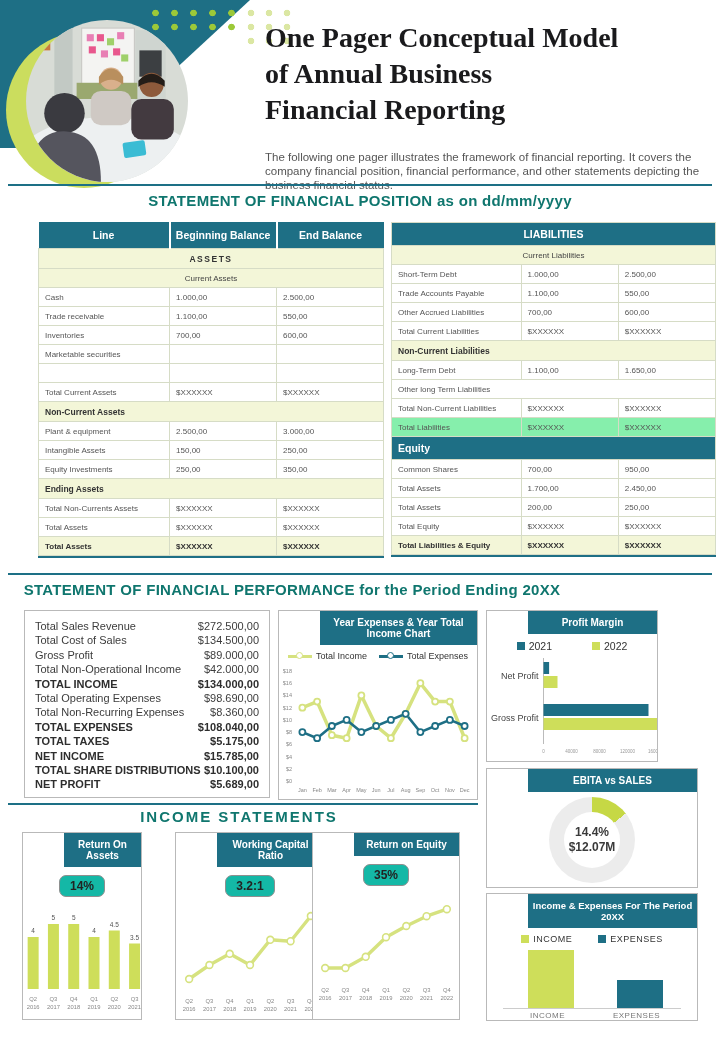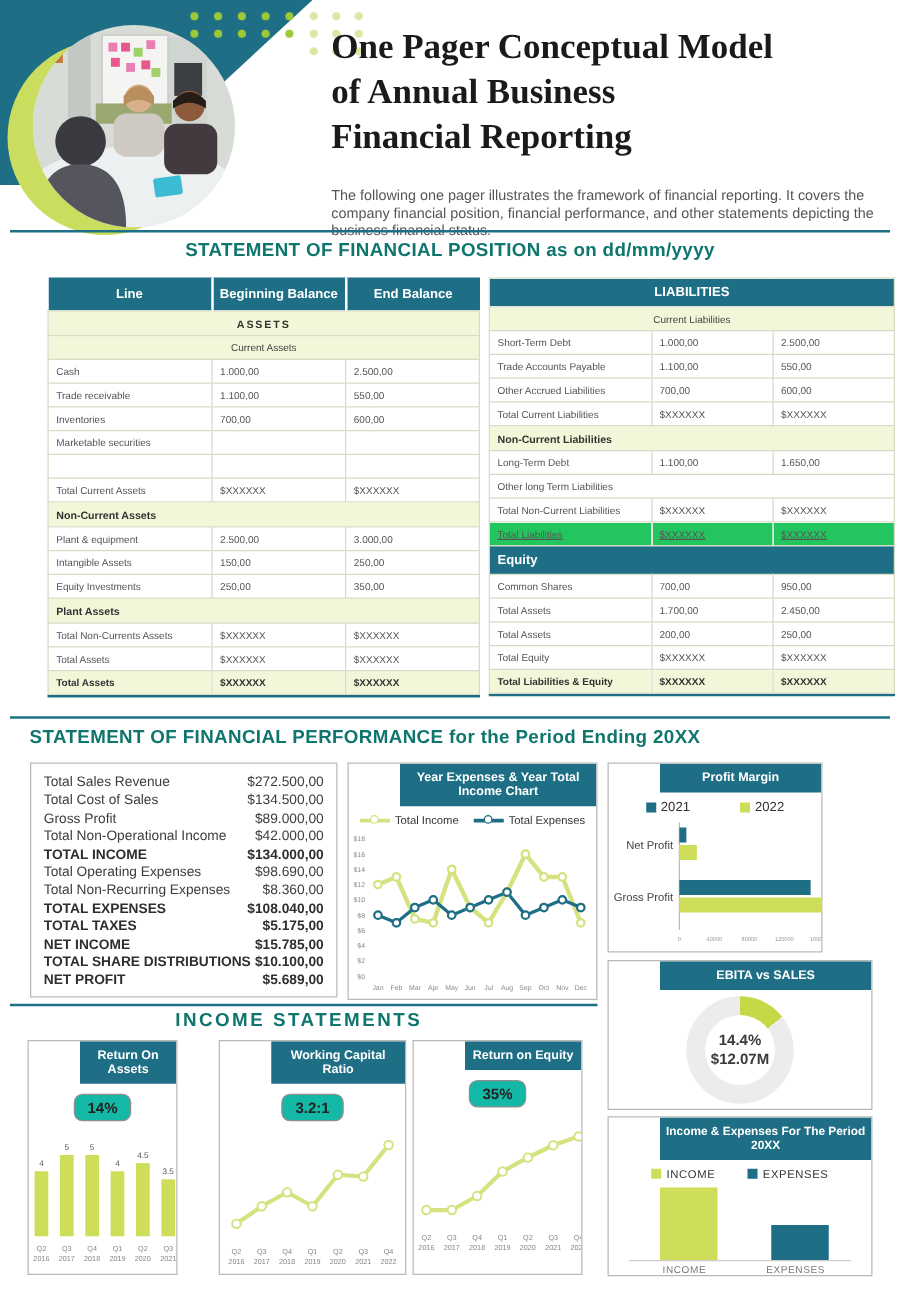--- a/index.html
+++ b/index.html
@@ -30,21 +30,21 @@
   #table-right{left:375px;top:222px;width:325px;}
   .fin-table{border-collapse:collapse;width:100%;table-layout:fixed;}
   .fin-table th{background:#1e6f85;color:#fff;font-size:10.5px;font-weight:bold;padding:7px 4px;
     border-right:2px solid #fff;}
   .fin-table th:last-child{border-right:none;}
   .fin-table td{border:1px solid #d6dcc6;font-size:8px;padding:4.5px 6px;color:#555;
     white-space:normal;overflow:hidden;}
   tr.r-group td{background:#f3f6d8;text-align:center;font-weight:bold;color:#333;letter-spacing:1.5px;font-size:8.5px;}
   tr.r-subgroup td{background:#f3f6d8;text-align:center;color:#444;font-size:8px;}
   tr.r-section td{background:#f3f6d8;font-weight:bold;color:#333;font-size:8.5px;}
-  tr.r-total td{background:#22c55e;text-decoration:underline;}
+  tr.r-total td{background:#86efac;}
   tr.r-totalbold td{background:#f3f6d8;font-weight:bold;color:#333;}
   tr.r-tealhead td{background:#1e6f85;color:#fff;text-align:center;font-weight:bold;font-size:10.5px;padding:5px;}
   tr.r-tealsection td{background:#1e6f85;color:#fff;font-weight:bold;font-size:10.5px;padding:5px 6px;}
 
   
   .perf{position:absolute;left:24px;top:610px;width:246px;height:188px;border:1px solid #b9b9b9;
     padding:8px 10px;box-sizing:border-box;background:#fff;}
   .perf-row{display:flex;justify-content:space-between;font-size:11px;line-height:14.4px;color:#3c3c3c;}
   .perf-row.b{font-weight:bold;color:#2e2e2e;}
 
@@ -73,21 +73,21 @@
   .ie-labels{display:flex;margin:2px 16px 0;}
   .ie-lab{flex:1;text-align:center;}
   .ie-name{font-size:8px;color:#777;letter-spacing:.5px;}
   .ie-val{font-size:11px;font-weight:bold;color:#333;}
 
   
   .panel{position:absolute;top:832px;height:188px;border:1px solid #b9b9b9;background:#fff;
     box-sizing:border-box;text-align:center;overflow:hidden;}
   #p-roa{left:22px;width:120px;}
   #p-wcr{left:175px;width:150px;}
-  #p-roe{left:330px;width:136px;}
+  #p-roe{left:312px;width:148px;}
   .badge{display:inline-block;border:1px solid #8f8f8f;border-radius:7px;padding:3px 10px;
     font-size:12px;font-weight:bold;color:#222;margin-top:8px;background:#14b8a6;}
 </style>
 </head>
 <body>
 
 <div id="page">
 
   <div class="tri"></div>
   <div class="blob"></div>
@@ -196,21 +196,21 @@
             <td>Intangible Assets</td>
             <td>150,00</td>
             <td>250,00</td>
           </tr>
           <tr class="r-data">
             <td>Equity Investments</td>
             <td>250,00</td>
             <td>350,00</td>
           </tr>
           <tr class="r-section">
-            <td colspan="3">Plant Assets</td>
+            <td colspan="3">Ending Assets</td>
           </tr>
           <tr class="r-data">
             <td>Total Non-Currents Assets</td>
             <td>$XXXXXX</td>
             <td>$XXXXXX</td>
           </tr>
           <tr class="r-data">
             <td>Total Assets</td>
             <td>$XXXXXX</td>
             <td>$XXXXXX</td>

